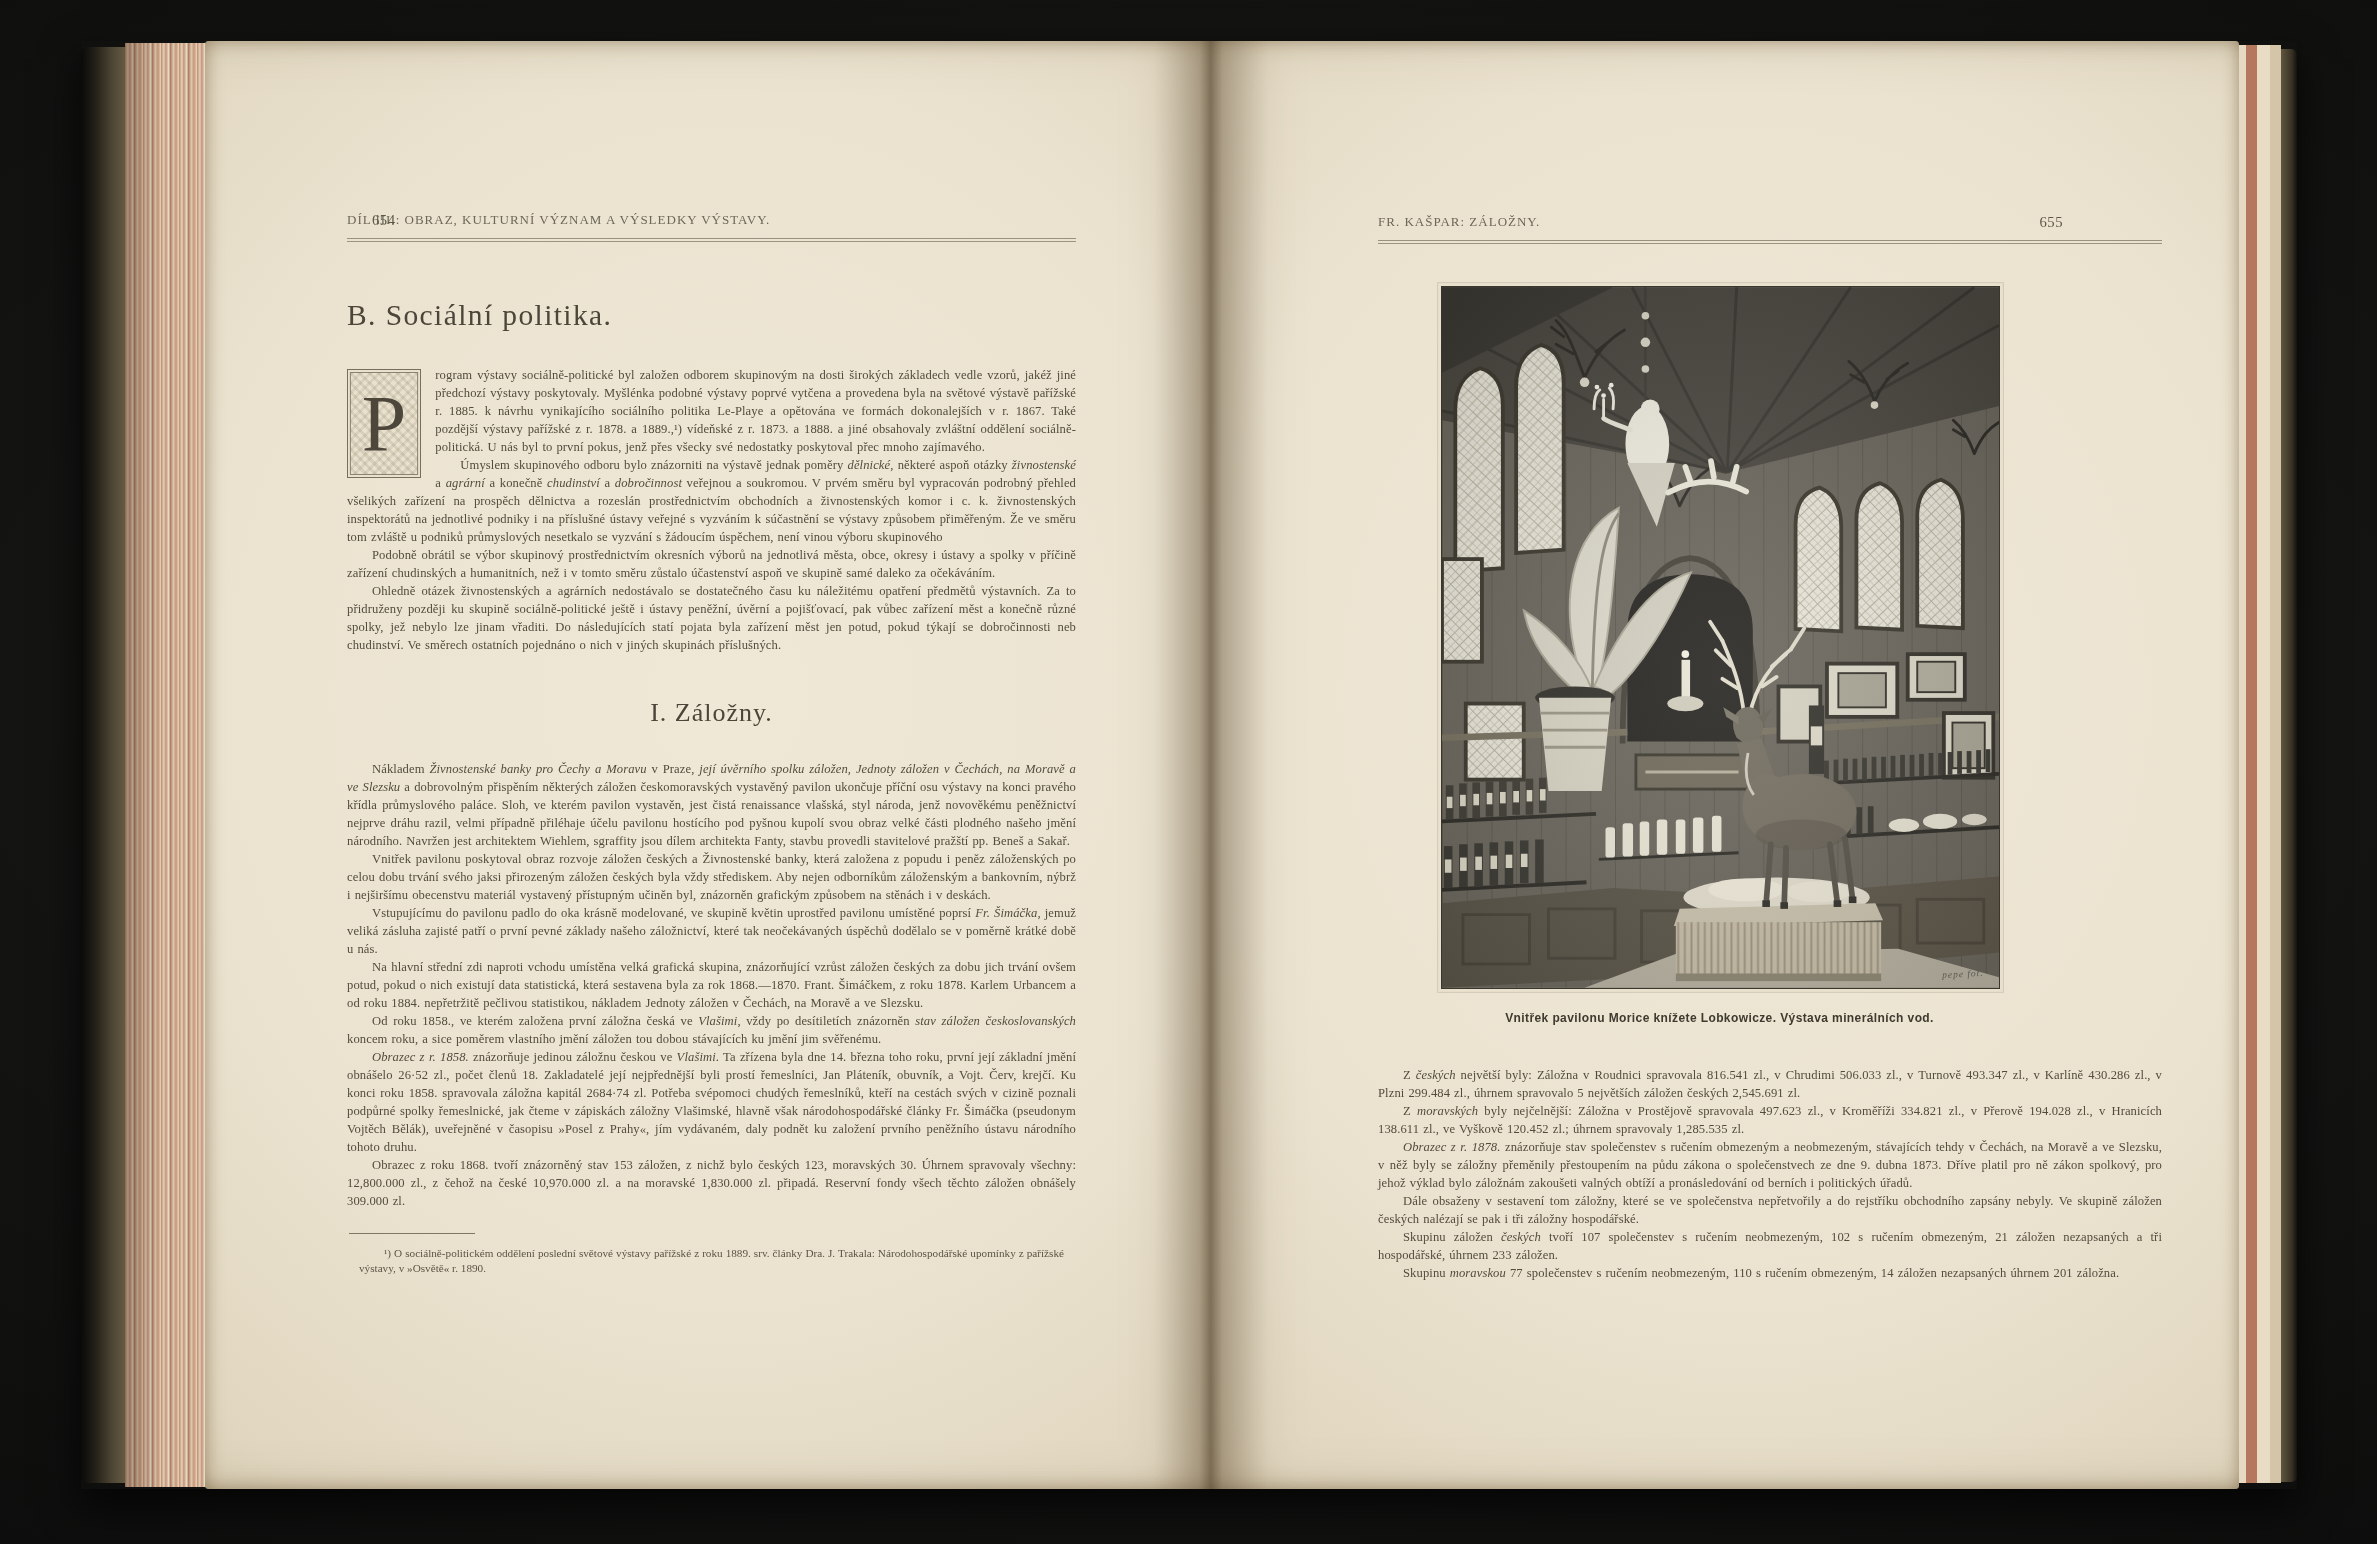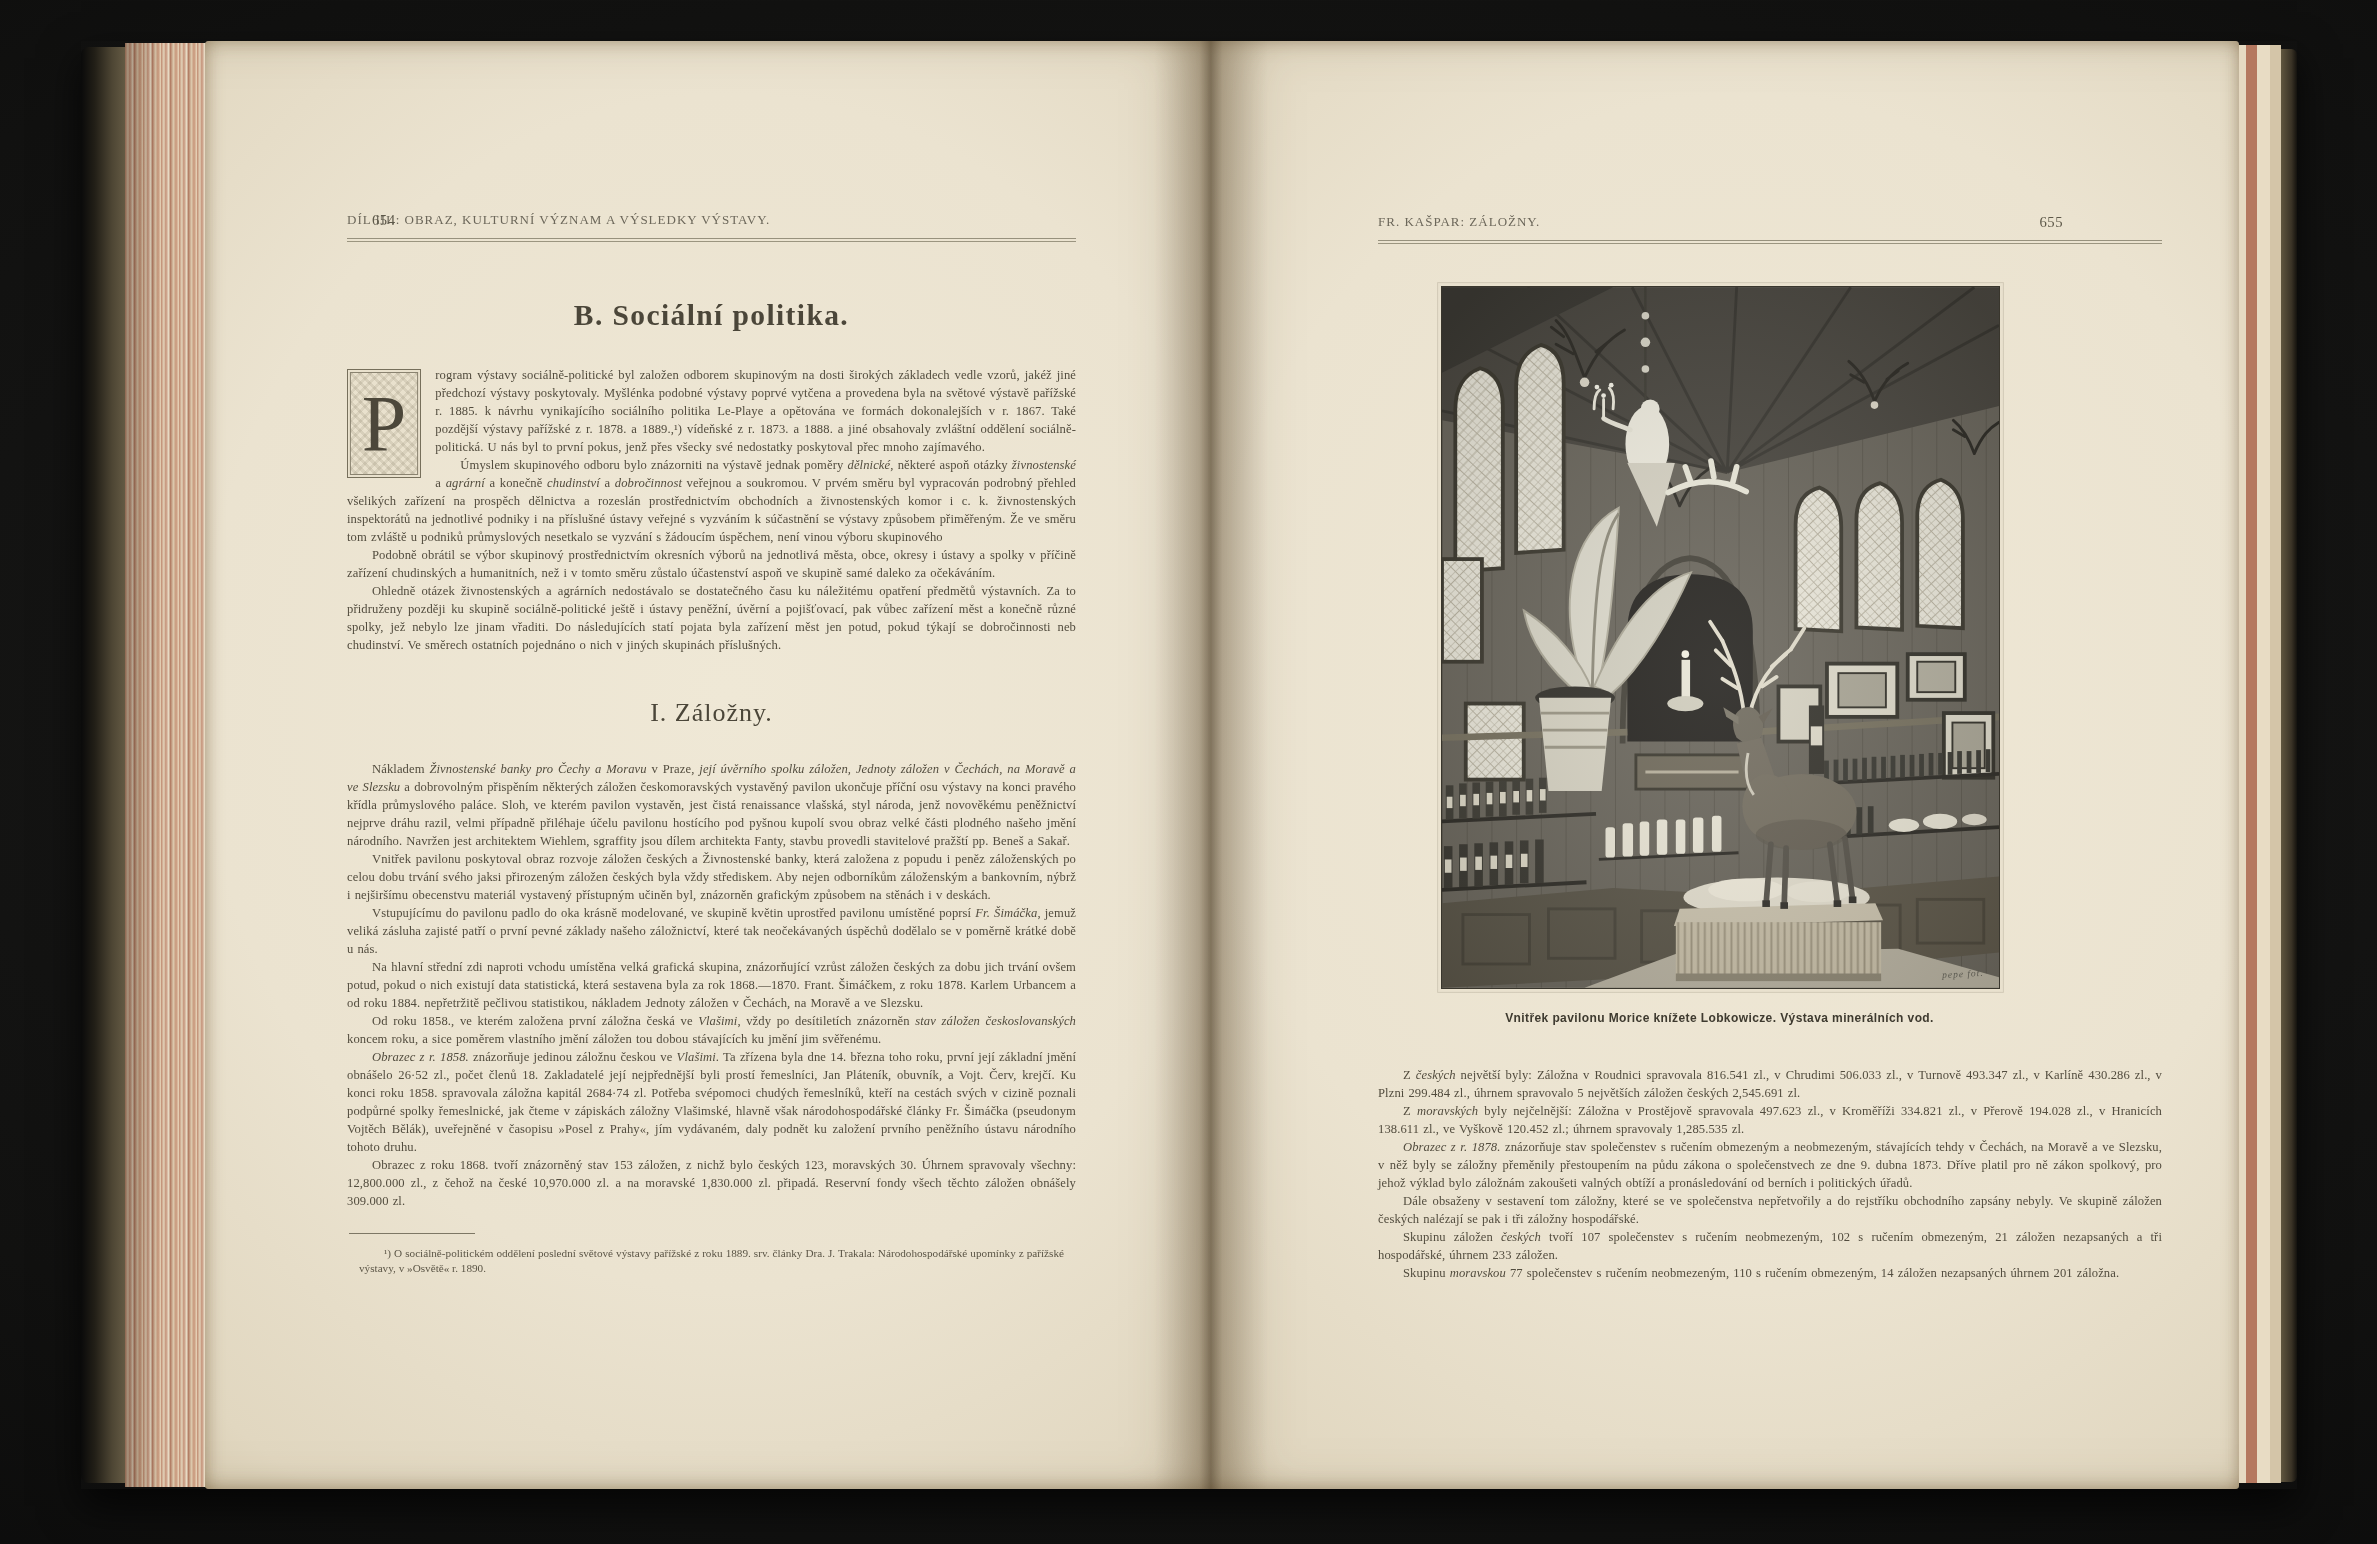--- a/index.html
+++ b/index.html
@@ -33,21 +33,21 @@
   .gutter{position:absolute;left:1073px;top:0;width:114px;height:100%;pointer-events:none;
     background:linear-gradient(90deg, rgba(0,0,0,0) 0%, rgba(70,52,26,.18) 40%, rgba(48,35,16,.38) 50%, rgba(70,52,26,.18) 60%, rgba(0,0,0,0) 100%);}
 
   
   .lp-content{position:absolute;left:266px;top:171px;width:729px;color:#514b3d;}
   .head-row{position:relative;height:19px;font-size:13px;letter-spacing:1px;color:#6c675a;}
   .pagenum{position:absolute;top:0;font-size:14.7px;letter-spacing:0.5px;color:#5d5849;}
   .pagenum-left{left:25px;}
   .runhead{display:block;text-align:left;}
   .rule{height:1.9px;border-top:1px solid #97917d;border-bottom:1px solid #9b9580;margin-top:6.7px;}
-  h1.book-title{margin:57px 0 0;text-align:center;font-weight:bold;font-size:29.5px;letter-spacing:1.4px;color:#4b4639;}
+  h1.book-title{margin:57px 0 0;text-align:left;font-weight:normal;font-size:29.5px;letter-spacing:1.4px;color:#4b4639;}
   .body-text{font-size:12.6px;line-height:18px;text-align:justify;word-spacing:0.8px;letter-spacing:0.1px;color:#524c3e;}
   .lp-intro{margin-top:34px;}
   .body-text p{margin:0;text-indent:25px;}
   .body-text p.first{text-indent:0;}
   .body-text i{font-style:italic;}
   .dropcap{float:left;width:72px;height:107px;margin:3.8px 14.3px 1.9px 0;
     display:flex;align-items:center;justify-content:center;
     font-size:80px;line-height:1;color:#4c473a;
     border:1px solid #766f5b;
     box-shadow:inset 0 0 0 1.9px #e9e1cd, inset 0 0 0 2.9px #8a8370;

